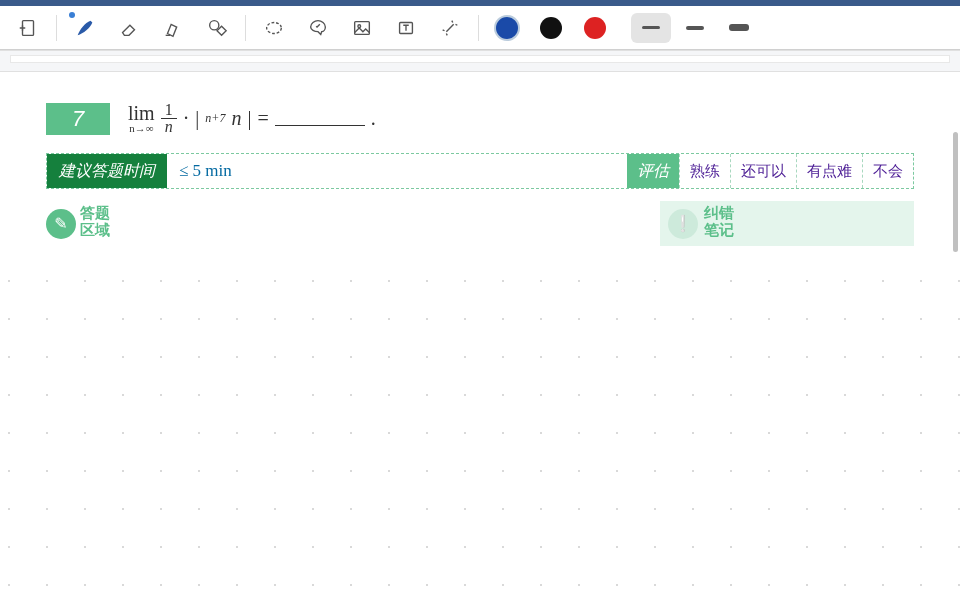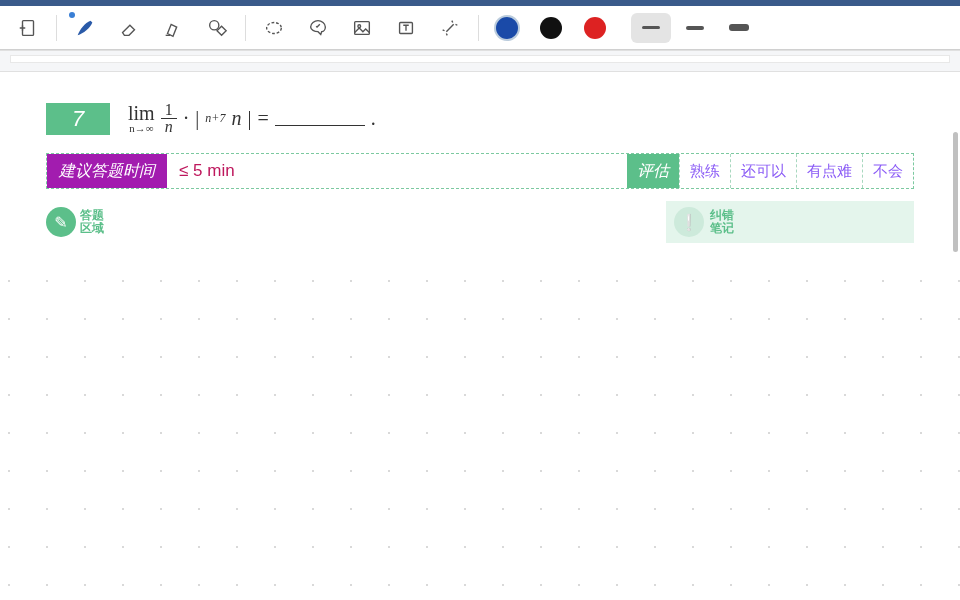--- a/index.html
+++ b/index.html
@@ -33,29 +33,29 @@
 .math { font-family: "Times New Roman", serif; font-size: 20px; color: #333; display: flex; align-items: center; gap: 6px; text-align: center; }
 .lim { display: inline-flex; flex-direction: column; align-items: center; line-height: 1; }
 .lim .top { font-size: 20px; }
 .lim .bot { font-size: 11px; }
 .frac { display: inline-flex; flex-direction: column; align-items: center; line-height: 1; }
 .frac .n { font-size: 16px; border-bottom: 1px solid #333; padding: 0 4px; }
 .frac .d { font-size: 16px; font-style: italic; padding: 0 4px; }
 .blank { display:inline-block; width: 90px; border-bottom: 1px solid #333; height: 14px; vertical-align: baseline; }
 
 .meta { display: flex; align-items: stretch; border: 1px dashed #7cc9a0; height: 36px; margin-bottom: 12px; }
-.meta-lbl { background: #a21caf; color: #fff; padding: 0 12px; display: flex; align-items: center; font-size: 16px; font-style: italic; font-family: "Kaiti","STKaiti",serif; }
-.meta-time { flex: 1; color: #be185d; display: flex; align-items: center; padding: 0 12px; font-size: 17px; font-family: Liberation Sans, sans-serif; text-align: right; }
+.meta-lbl { background: #15803d; color: #fff; padding: 0 12px; display: flex; align-items: center; font-size: 16px; font-style: italic; font-family: "Kaiti","STKaiti",serif; }
+.meta-time { flex: 1; color: #0369a1; display: flex; align-items: center; padding: 0 12px; font-size: 17px; font-family: Liberation Serif, serif; text-align: right; }
 .meta-eval { background: #5cbf8a; color: #fff; padding: 16px 10px; display: flex; align-items: center; font-size: 16px; font-style: italic; font-family: "Kaiti","STKaiti",serif; }
-.meta-opt { color: #8b5cf6; padding: 0 10px; display: flex; align-items: center; font-size: 15px; border-left: 1px dashed #a8d8bf; font-family: "Kaiti","STKaiti",serif; }
+.meta-opt { color: #4c1d95; padding: 0 10px; display: flex; align-items: center; font-size: 15px; border-left: 1px dashed #a8d8bf; font-family: "Kaiti","STKaiti",serif; }
 
 .zones { display: flex; gap: 20px; }
 .zone { display: flex; align-items: center; gap: 4px; }
 .zone-icon { width: 30px; height: 30px; border-radius: 50%; background: #5cbf8a; display: flex; align-items: center; justify-content: center; color: #fff; font-size: 16px; }
-.zone-txt { color: #5cbf8a; font-weight: 700; font-size: 12px; line-height: 1.1; font-family: Liberation Sans, sans-serif; }
+.zone-txt { color: #5cbf8a; font-weight: 700; font-size: 15px; line-height: 1.1; font-family: Liberation Mono, monospace; }
 .zone-right { margin-left: auto; display: flex; align-items: center; gap: 6px; background: #e4f5ec; padding: 6px 180px 6px 8px; }
 </style>
 </head>
 <body>
 
 <div class="titlebar"></div>
 
 <div class="toolbar">
   <div class="tool">
       <svg viewBox="0 0 24 24" fill="none" stroke="#555" stroke-width="1.5">

